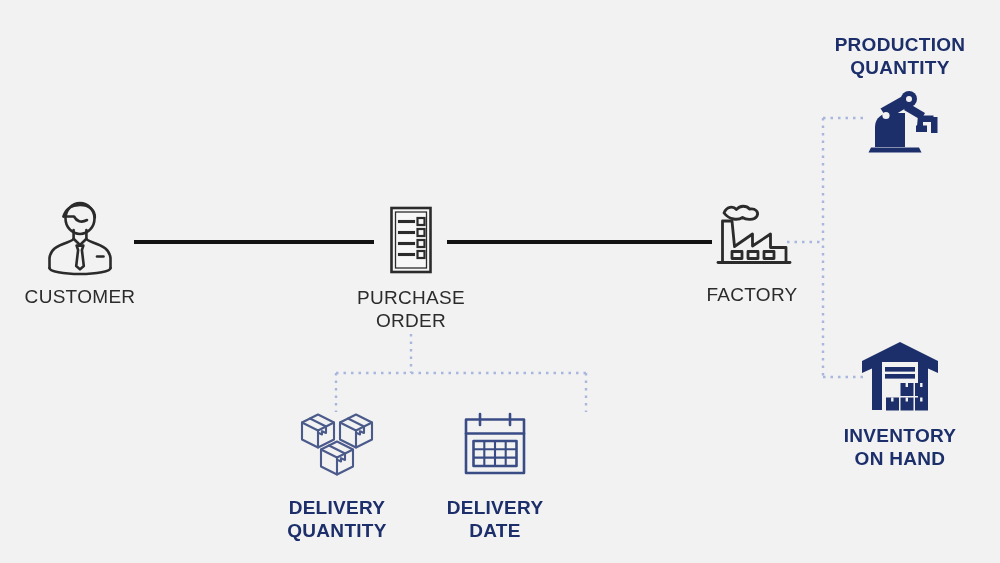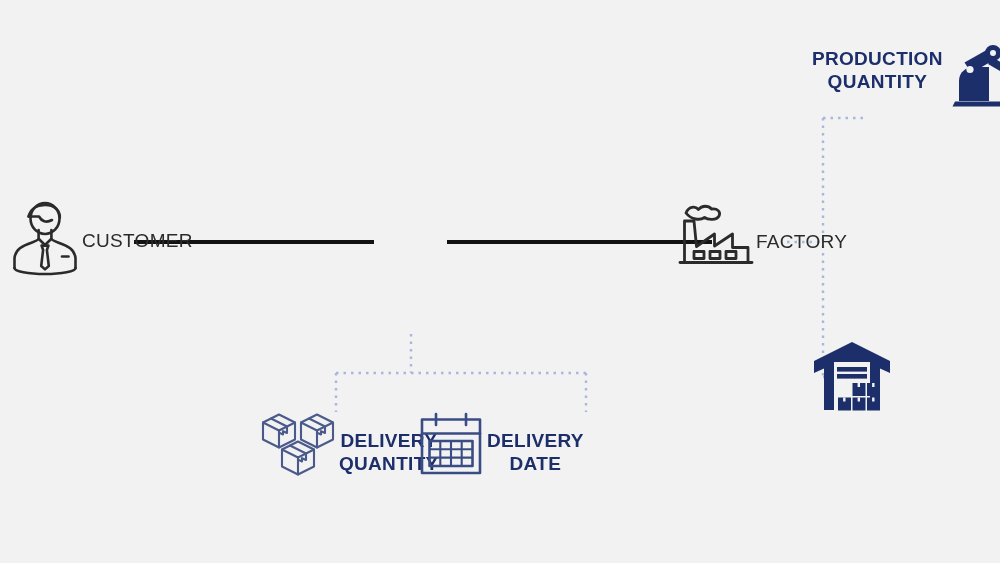--- a/index.html
+++ b/index.html
@@ -15,20 +15,21 @@
   }
   #canvas {
     position: relative;
     width: 1000px;
     height: 563px;
     background: #f2f2f2;
   }
   .node {
     position: absolute;
     display: flex;
+    flex-direction: column;
     align-items: center;
   }
   .icon-wrap {
     display: block;
     line-height: 0;
   }
   .label {
     text-align: center;
     white-space: pre-line;
     letter-spacing: 0.3px;
@@ -47,21 +48,21 @@
     line-height: 1.22;
   }
   .solid-line {
     position: absolute;
     background: #121212;
     height: 4px;
   }
   svg { display: block; overflow: visible; }
 
   
-  #node-customer        { left: 8px;  top: 196px; width: 160px; }
+  #node-customer        { left: 0;  top: 196px; width: 160px; }
   #node-purchase-order  { left: 331px; top: 205px; width: 160px; }
   #node-factory         { left: 672px; top: 200px; width: 160px; justify-content: space-between; }
   #node-production      { left: 812px; top: 33px;  width: 176px; }
   #node-inventory       { left: 812px; top: 340px; width: 176px; }
   #node-delivery-qty    { left: 257px; top: 408px; width: 160px; }
   #node-delivery-date   { left: 415px; top: 408px; width: 160px; }
 
   #line-cust-po  { left: 134px; top: 240px; width: 240px; }
   #line-po-fact  { left: 447px; top: 240px; width: 265px; }
 
@@ -102,20 +103,42 @@
           <path d="M6.5,72 a30.5,6 0 0 0 61,0"></path>
           <path d="M30.6,42.8 L37,49 L43.4,42.8"></path>
           <path d="M33.6,49.6 L40.4,49.6 L38.9,54 L40.8,70 L37,73.4 L33.2,70 L35.1,54 z"></path>
           <path d="M54,60.5 L60.5,60.5"></path>
         </g>
       </svg>
     </span>
     <div class="label label-dark">CUSTOMER</div>
   </div>
 
+  <div class="node" id="node-purchase-order">
+    <span class="icon-wrap">
+      <svg width="56" height="70" viewBox="0 0 56 70">
+        <rect x="8.5" y="3" width="39" height="64" fill="#f7f7f7" stroke="#2b2b2b" stroke-width="2.6"></rect>
+        <rect x="12.5" y="7" width="31" height="56" fill="none" stroke="#2b2b2b" stroke-width="1.3"></rect>
+        <g stroke="#2b2b2b" stroke-width="3.1" stroke-linecap="square">
+          <path d="M16.5,16.5 L30.5,16.5"></path>
+          <path d="M16.5,27.5 L30.5,27.5"></path>
+          <path d="M16.5,38.5 L30.5,38.5"></path>
+          <path d="M16.5,49.5 L30.5,49.5"></path>
+        </g>
+        <g fill="none" stroke="#2b2b2b" stroke-width="2.2">
+          <rect x="34.5" y="13" width="7" height="7"></rect>
+          <rect x="34.5" y="24" width="7" height="7"></rect>
+          <rect x="34.5" y="35" width="7" height="7"></rect>
+          <rect x="34.5" y="46" width="7" height="7"></rect>
+        </g>
+      </svg>
+    </span>
+    <div class="label label-dark">PURCHASE
+ORDER</div>
+  </div>
 
   <div class="node" id="node-factory">
     <span class="icon-wrap">
       <svg width="84" height="72" viewBox="0 0 84 72">
         <g fill="none" stroke="#2b2b2b" stroke-width="2.8" stroke-linejoin="round" stroke-linecap="round">
           <path d="M14,13 C16.5,6.5 23,5.5 26.5,9.5 C30,5 36.5,5.5 39.5,9 C45.5,8 49,12 47,16 C44.5,20.5 36,20 32.5,17.5 C28,20.5 19.5,20 14,13 z"></path>
           <path d="M12.5,62.5 L12.5,21 L22,21 L24.5,46.5 L42.5,34 L42.5,46 L60.5,34 L60.5,47.5 L76,47.5 L76,62.5 z"></path>
           <rect x="22" y="51.5" width="10" height="7"></rect>
           <rect x="38" y="51.5" width="10" height="7"></rect>
           <rect x="54" y="51.5" width="10" height="7"></rect>
@@ -164,20 +187,22 @@
         </g>
         <g fill="#f2f2f2">
           <rect x="45.6" y="43" width="2.4" height="4"></rect>
           <rect x="60.1" y="43" width="2.4" height="4"></rect>
           <rect x="31.1" y="57.5" width="2.4" height="4"></rect>
           <rect x="45.6" y="57.5" width="2.4" height="4"></rect>
           <rect x="60.1" y="57.5" width="2.4" height="4"></rect>
         </g>
       </svg>
     </span>
+    <div class="label label-navy" style="margin-top:12px">INVENTORY
+ON HAND</div>
   </div>
 
   <div class="node" id="node-delivery-qty">
     <span class="icon-wrap">
       <svg width="82" height="72" viewBox="0 0 82 72">
         <g fill="none" stroke="#4a5a8a" stroke-width="2.1" stroke-linejoin="round" stroke-linecap="round">
 
           <path d="M6,14.5 L22,6.5 L38,14.5 L38,31.5 L22,39.5 L6,31.5 z"></path>
           <path d="M6,14.5 L22,22.5 L38,14.5"></path>
           <path d="M22,22.5 L22,39.5"></path>

